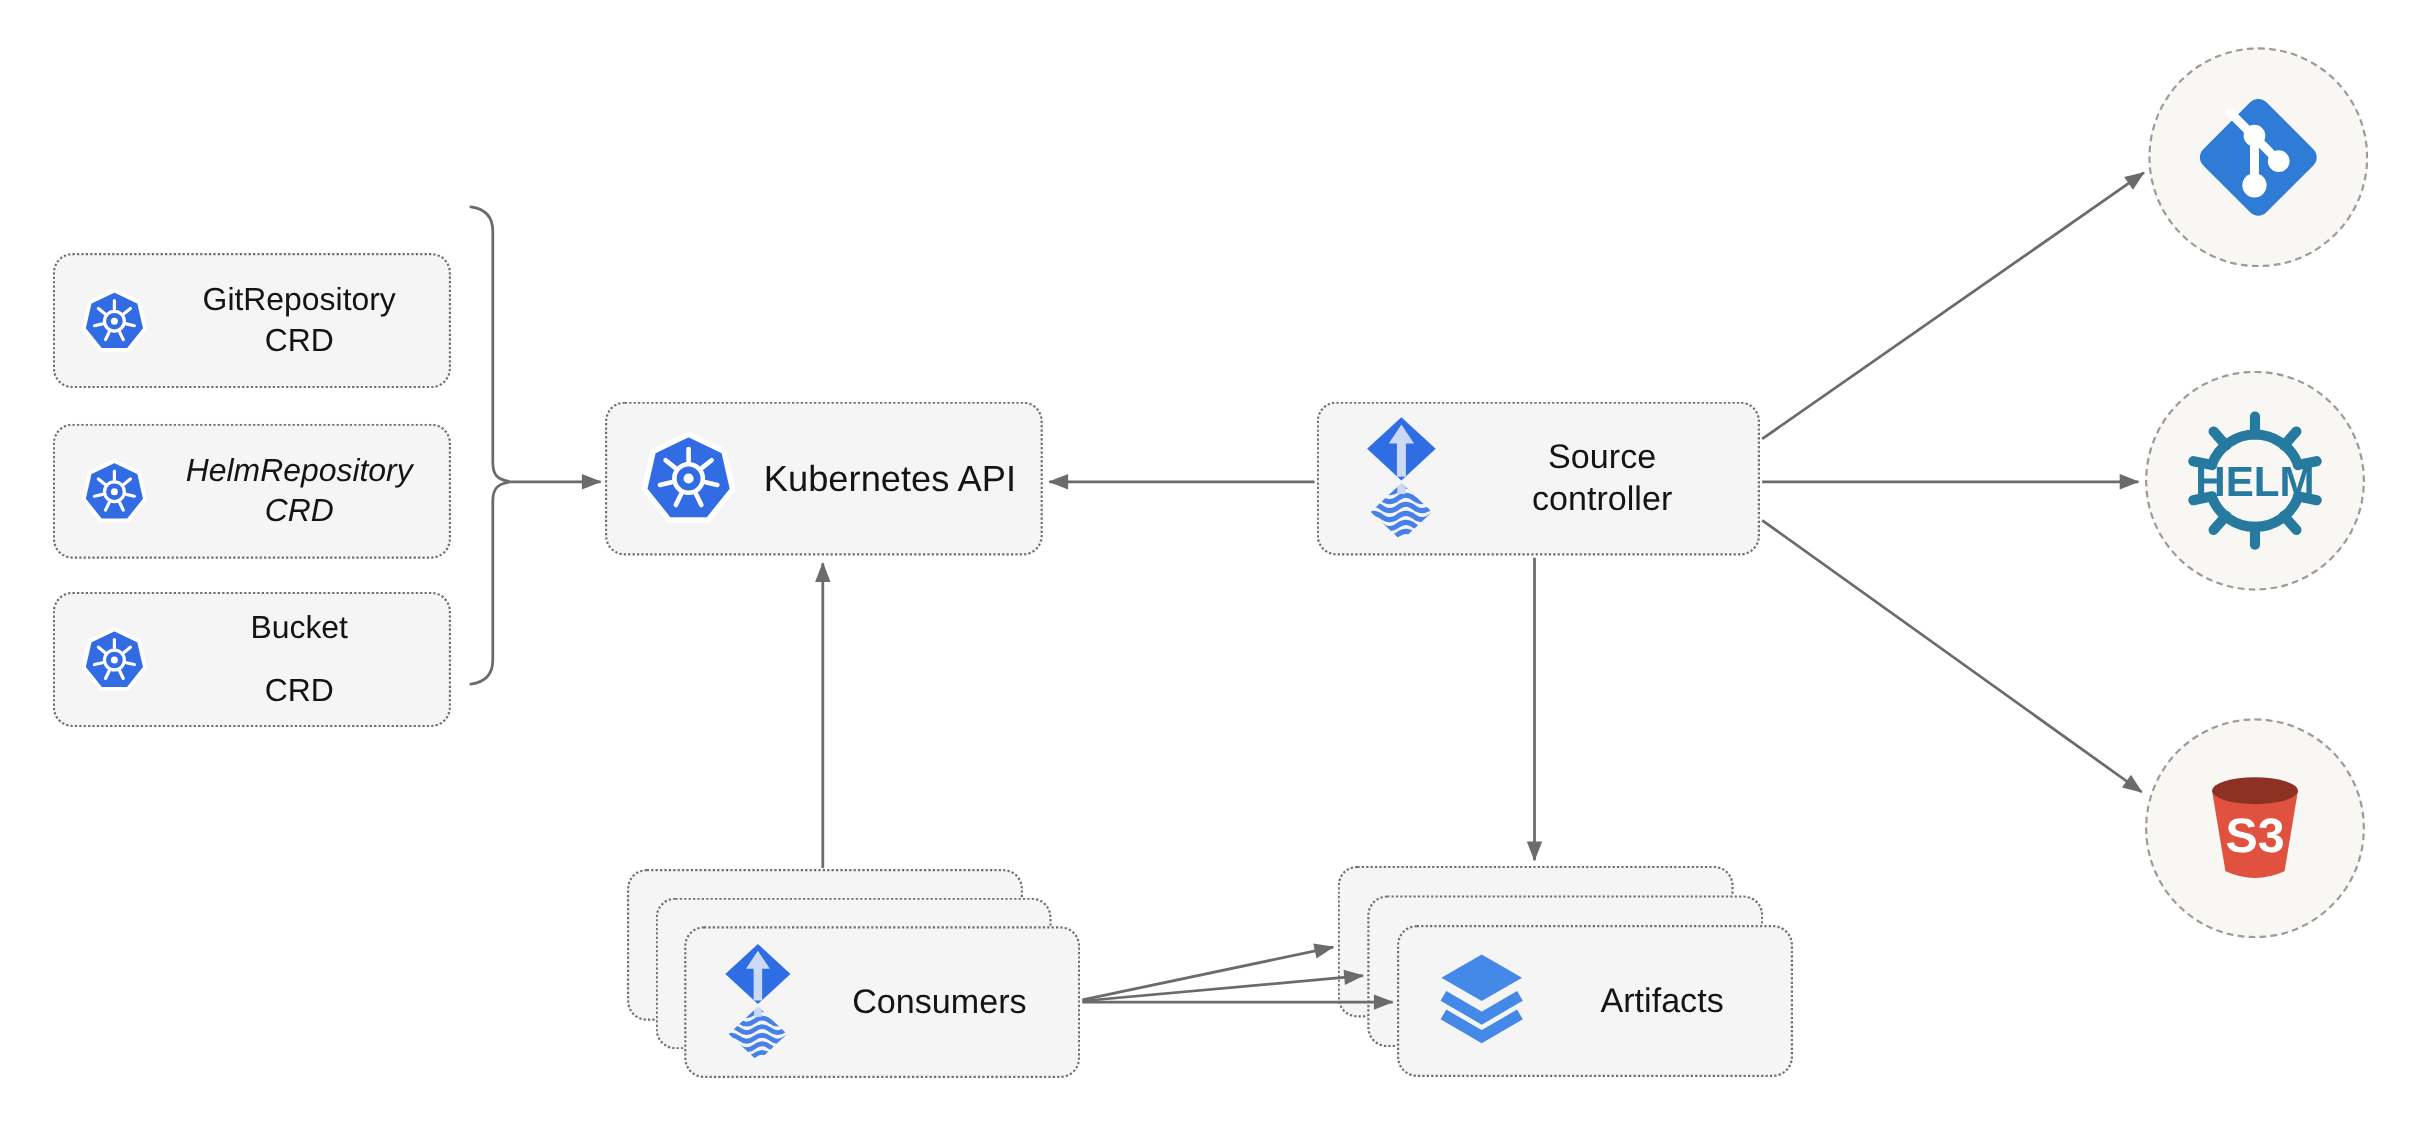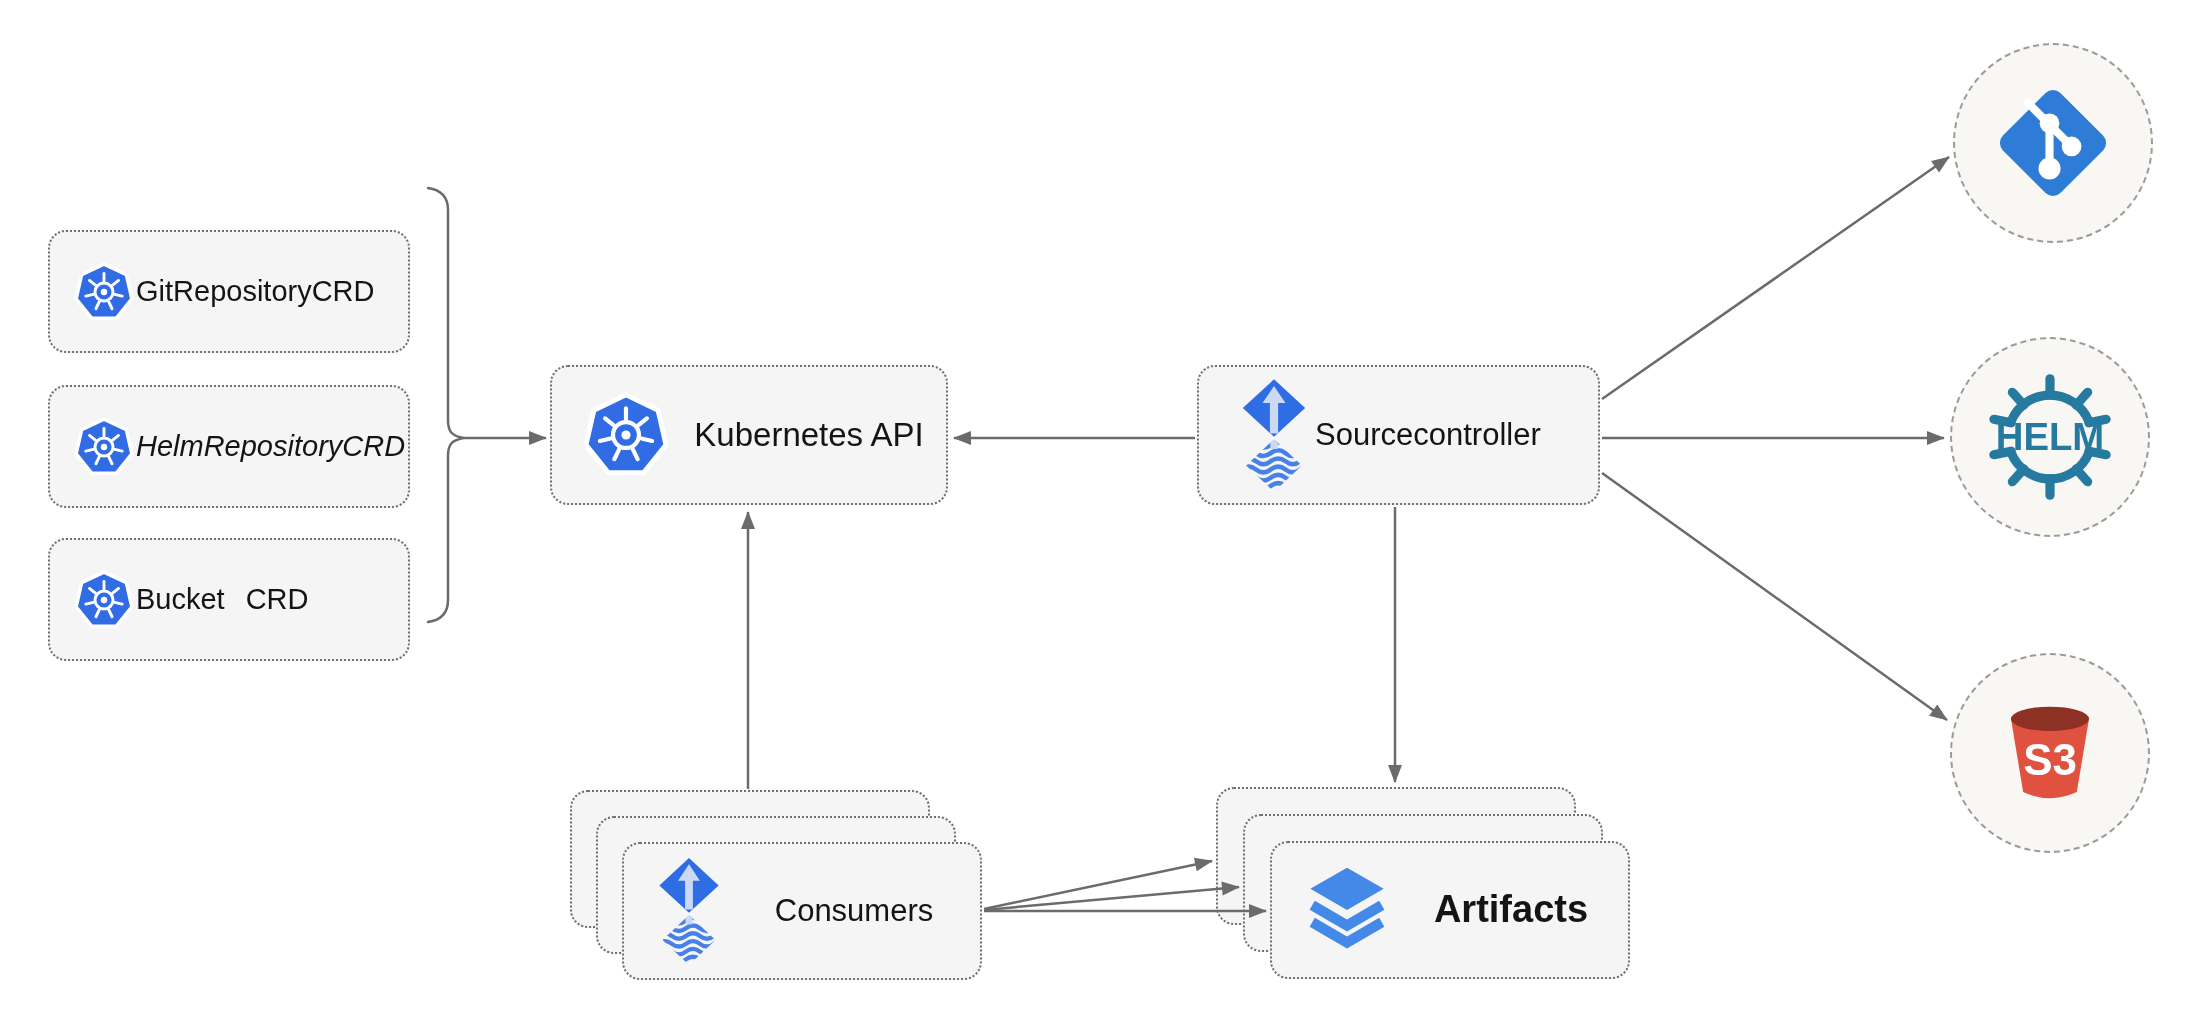--- a/index.html
+++ b/index.html
@@ -14,21 +14,21 @@
   }
   .box.front{z-index:3;}
   .box.stack{z-index:1;}
   .circle{
     position:absolute;box-sizing:border-box;background:#F8F7F4;
     border:2px dashed #9B9B9B;border-radius:50%;
     display:flex;align-items:center;justify-content:center;z-index:1;
   }
   .icon{flex:0 0 auto;display:flex;align-items:center;justify-content:center;}
   .lbl{flex:1;text-align:center;font-size:30px;line-height:1.25;color:#141414;}
-  .lbl.two{display:flex;flex-direction:row;}
+  .lbl.two{display:flex;flex-direction:column;}
   .lbl.big{font-size:33px;}
   .edges{position:absolute;left:0;top:0;z-index:6;pointer-events:none;}
   .defs-holder{position:absolute;width:0;height:0;overflow:hidden;}
 </style>
 </head>
 <body>
 
 <div class="canvas">
 
   <svg class="defs-holder" aria-hidden="true">
@@ -197,21 +197,21 @@
   </div>
 
   <div class="box stack" style="left:1216px;top:787px;width:360px;height:138px;"></div>
   <div class="box stack" style="left:1243px;top:814px;width:360px;height:138px;"></div>
   <div class="box front" style="left:1270px;top:841px;width:360px;height:138px;">
     <span class="icon" style="margin-left:28px;">
       <svg width="94" height="94">
           <use href="#layers-logo"></use>
         </svg>
     </span>
-    <span class="lbl" style="font-size:38px;font-weight:bold;">Artifacts</span>
+    <span class="lbl" style="font-size:31px;">Artifacts</span>
   </div>
 
   <div class="circle" style="left:1953px;top:43px;width:200px;height:200px;">
     <span class="icon">
       <svg width="116" height="116">
           <use href="#git-logo"></use>
         </svg>
     </span>
   </div>
 

